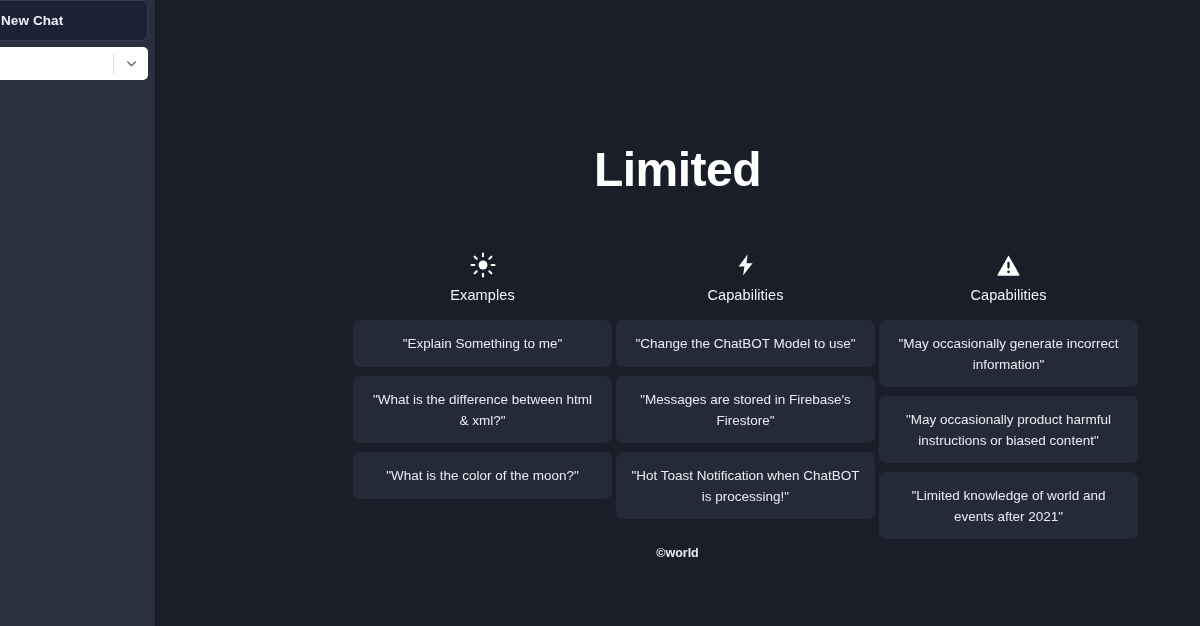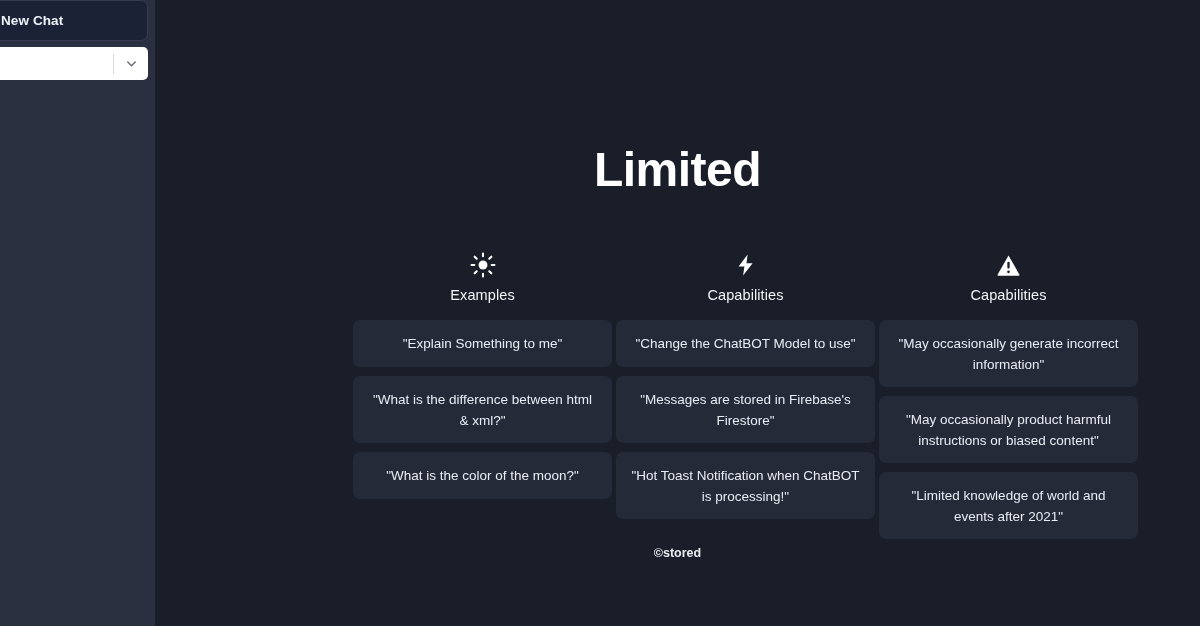--- a/index.html
+++ b/index.html
@@ -249,15 +249,15 @@
       <div class="col-title">Capabilities</div>
       <div class="cards">
         <div class="card two-line">"May occasionally generate incorrect information"</div>
         <div class="card two-line">"May occasionally product harmful instructions or biased content"</div>
         <div class="card two-line">"Limited knowledge of world and events after 2021"</div>
       </div>
     </div>
 
   </div>
 
-  <div id="footer">©stored</div>
+  <div id="footer">©world</div>
 
 </div>
 
 </body></html>

